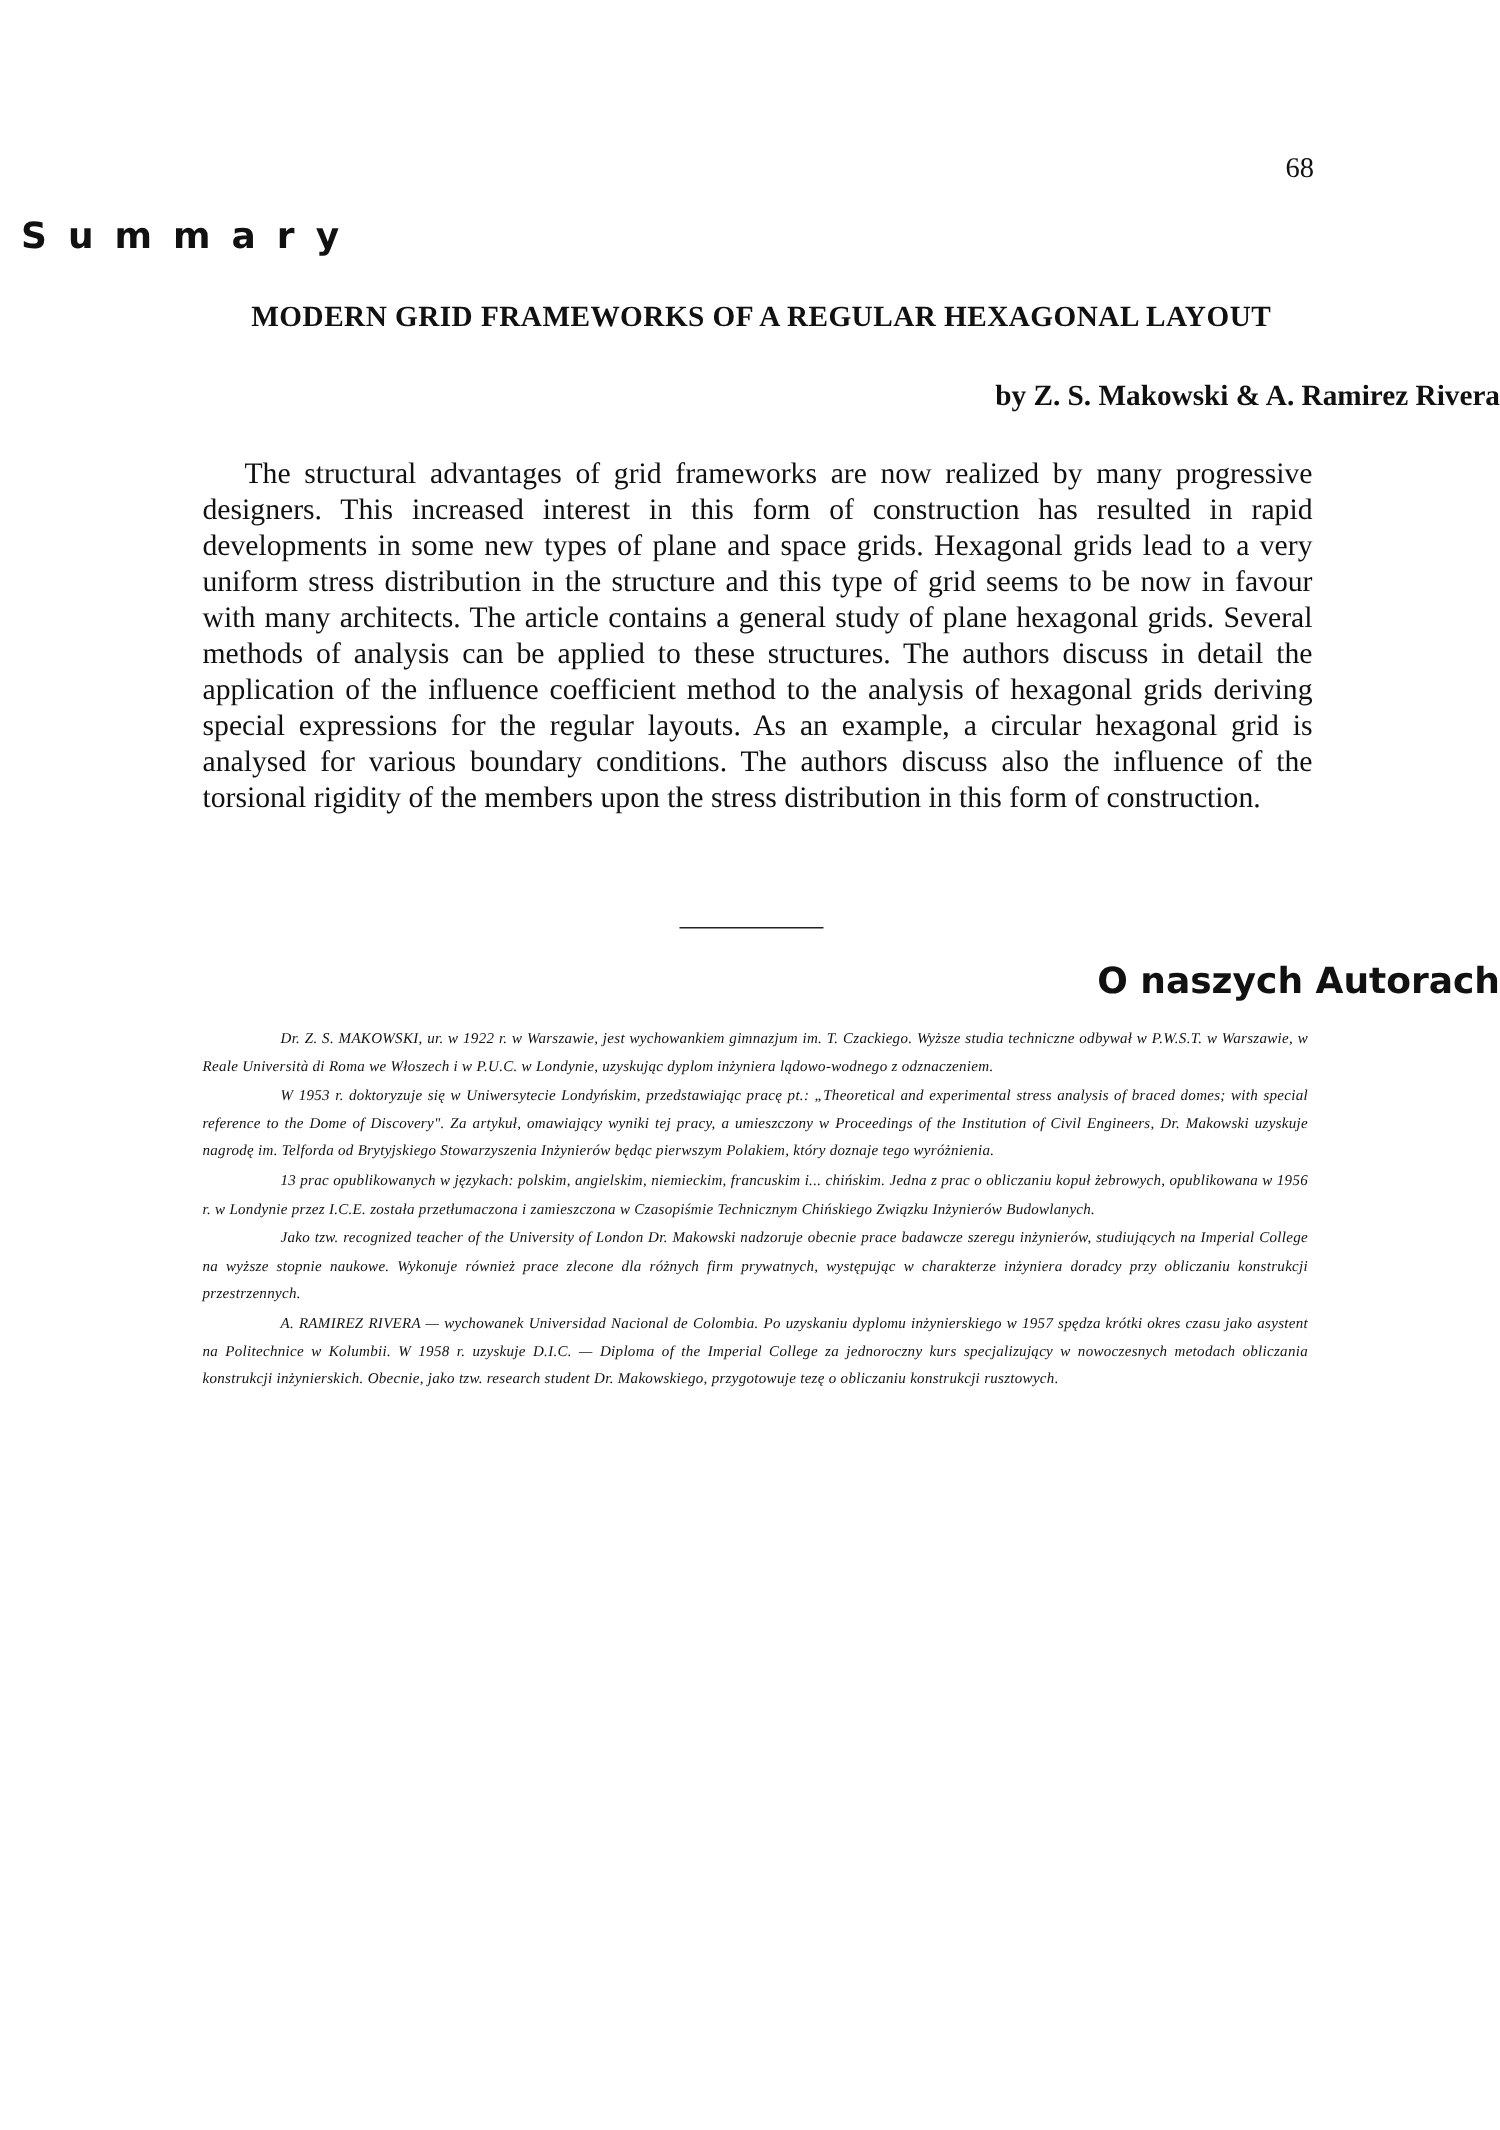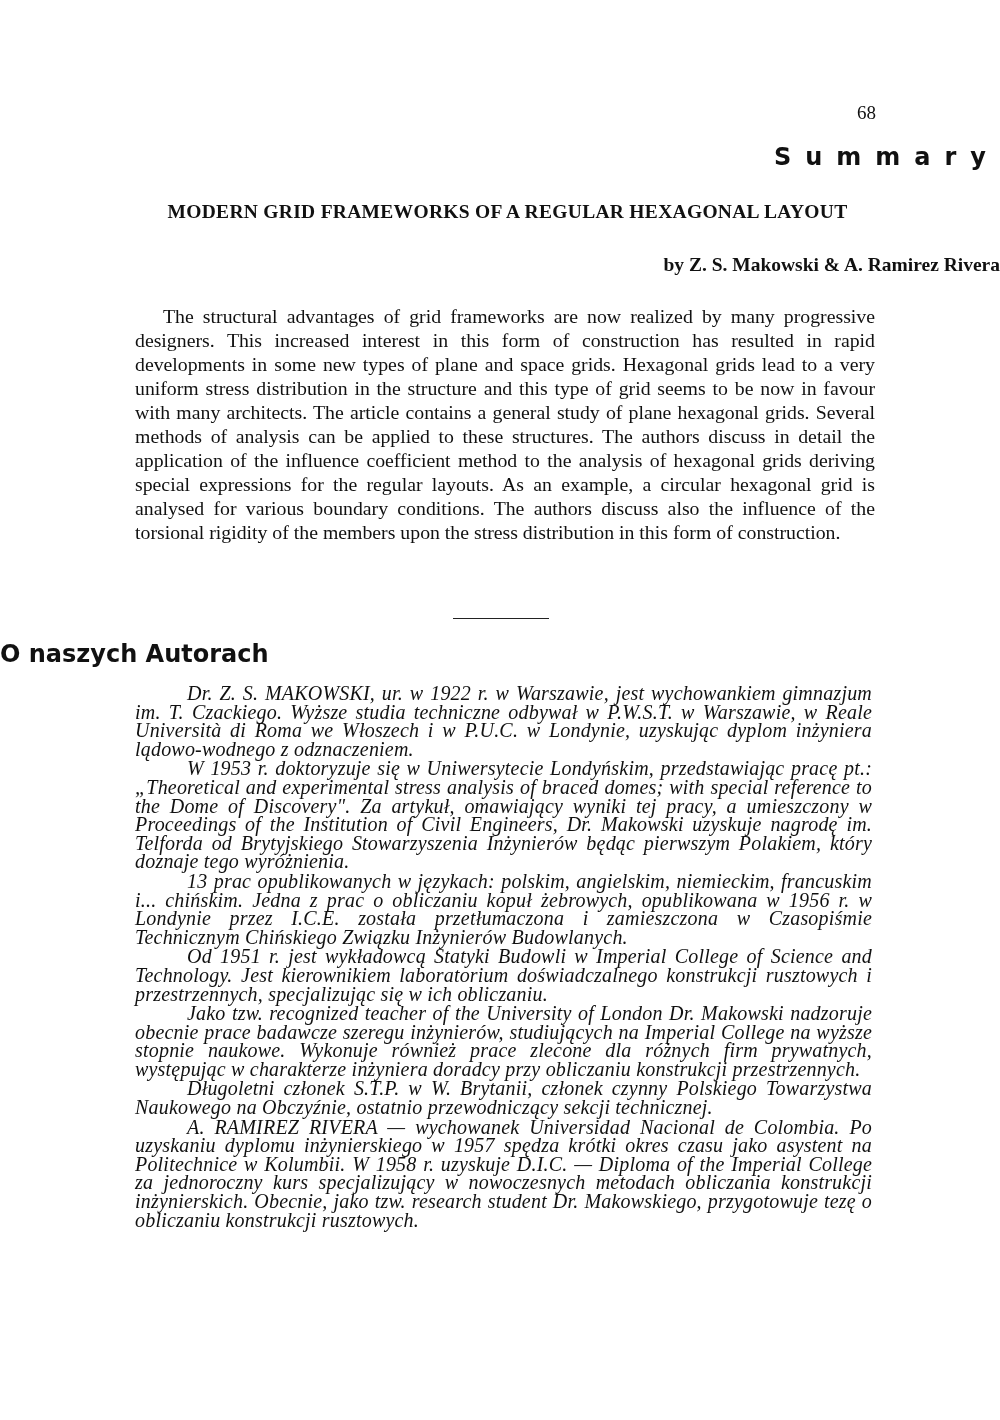--- a/index.html
+++ b/index.html
@@ -15,21 +15,21 @@
     position: absolute;
     top: 102px;
     right: 124px;
     font-size: 19px;
     font-family: "Liberation Serif", serif;
   }
   .summary-heading {
     position: absolute;
     top: 143px;
     left: 0; right: 0;
-    text-align: right;
+    text-align: left;
     font-family: "DejaVu Sans", "Liberation Sans", sans-serif;
     font-weight: bold;
     font-size: 24px;
     letter-spacing: 14px;
     padding-left: 14px;
   }
   .article-title {
     position: absolute;
     top: 200px;
     left: 140px;
@@ -64,35 +64,35 @@
     top: 618px;
     left: 453px;
     width: 96px;
     height: 0;
     border-top: 1.5px solid #222;
   }
   .authors-heading {
     position: absolute;
     top: 640px;
     left: 0; right: 0;
-    text-align: left;
+    text-align: right;
     font-family: "DejaVu Sans", "Liberation Sans", sans-serif;
     font-weight: bold;
     font-size: 24px;
   }
   .bio-section {
     position: absolute;
     top: 684px;
     left: 135px;
     width: 737px;
   }
   .bio-para {
     margin: 0 0 1px 0;
     font-style: italic;
-    font-size: 20px;
+    font-size: 10px;
     line-height: 18.6px;
     text-align: justify;
     text-indent: 52px;
     letter-spacing: 0.2px;
   }
 </style>
 </head>
 <body>
 
 <div class="page-number">68</div>
@@ -106,17 +106,15 @@
 <p class="abstract">The structural advantages of grid frameworks are now realized by many progressive designers. This increased interest in this form of construction has resulted in rapid developments in some new types of plane and space grids. Hexagonal grids lead to a very uniform stress distribution in the structure and this type of grid seems to be now in favour with many architects. The article contains a general study of plane hexagonal grids. Several methods of analysis can be applied to these structures. The authors discuss in detail the application of the influence coefficient method to the analysis of hexagonal grids deriving special expressions for the regular layouts. As an example, a circular hexagonal grid is analysed for various boundary conditions. The authors discuss also the influence of the torsional rigidity of the members upon the stress distribution in this form of construction.</p>
 
 <div class="divider"></div>
 
 <div class="authors-heading">O naszych Autorach</div>
 
 <div class="bio-section">
   <p class="bio-para">Dr. Z. S. MAKOWSKI, ur. w 1922 r. w Warszawie, jest wychowankiem gimnazjum im. T. Czackiego. Wyższe studia techniczne odbywał w P.W.S.T. w Warszawie, w Reale Università di Roma we Włoszech i w P.U.C. w Londynie, uzyskując dyplom inżyniera lądowo-wodnego z odznaczeniem.</p>
   <p class="bio-para">W 1953 r. doktoryzuje się w Uniwersytecie Londyńskim, przedstawiając pracę pt.: „Theoretical and experimental stress analysis of braced domes; with special reference to the Dome of Discovery". Za artykuł, omawiający wyniki tej pracy, a umieszczony w Proceedings of the Institution of Civil Engineers, Dr. Makowski uzyskuje nagrodę im. Telforda od Brytyjskiego Stowarzyszenia Inżynierów będąc pierwszym Polakiem, który doznaje tego wyróżnienia.</p>
   <p class="bio-para">13 prac opublikowanych w językach: polskim, angielskim, niemieckim, francuskim i... chińskim. Jedna z prac o obliczaniu kopuł żebrowych, opublikowana w 1956 r. w Londynie przez I.C.E. została przetłumaczona i zamieszczona w Czasopiśmie Technicznym Chińskiego Związku Inżynierów Budowlanych.</p>
-  <p class="bio-para">Od 1951 r. jest wykładowcą Statyki Budowli w Imperial College of Science and Technology. Jest kierownikiem laboratorium doświadczalnego konstrukcji rusztowych i przestrzennych, specjalizując się w ich obliczaniu.</p>
   <p class="bio-para">Jako tzw. recognized teacher of the University of London Dr. Makowski nadzoruje obecnie prace badawcze szeregu inżynierów, studiujących na Imperial College na wyższe stopnie naukowe. Wykonuje również prace zlecone dla różnych firm prywatnych, występując w charakterze inżyniera doradcy przy obliczaniu konstrukcji przestrzennych.</p>
-  <p class="bio-para">Długoletni członek S.T.P. w W. Brytanii, członek czynny Polskiego Towarzystwa Naukowego na Obczyźnie, ostatnio przewodniczący sekcji technicznej.</p>
   <p class="bio-para">A. RAMIREZ RIVERA — wychowanek Universidad Nacional de Colombia. Po uzyskaniu dyplomu inżynierskiego w 1957 spędza krótki okres czasu jako asystent na Politechnice w Kolumbii. W 1958 r. uzyskuje D.I.C. — Diploma of the Imperial College za jednoroczny kurs specjalizujący w nowoczesnych metodach obliczania konstrukcji inżynierskich. Obecnie, jako tzw. research student Dr. Makowskiego, przygotowuje tezę o obliczaniu konstrukcji rusztowych.</p>
 </div>
 
 </body></html>

